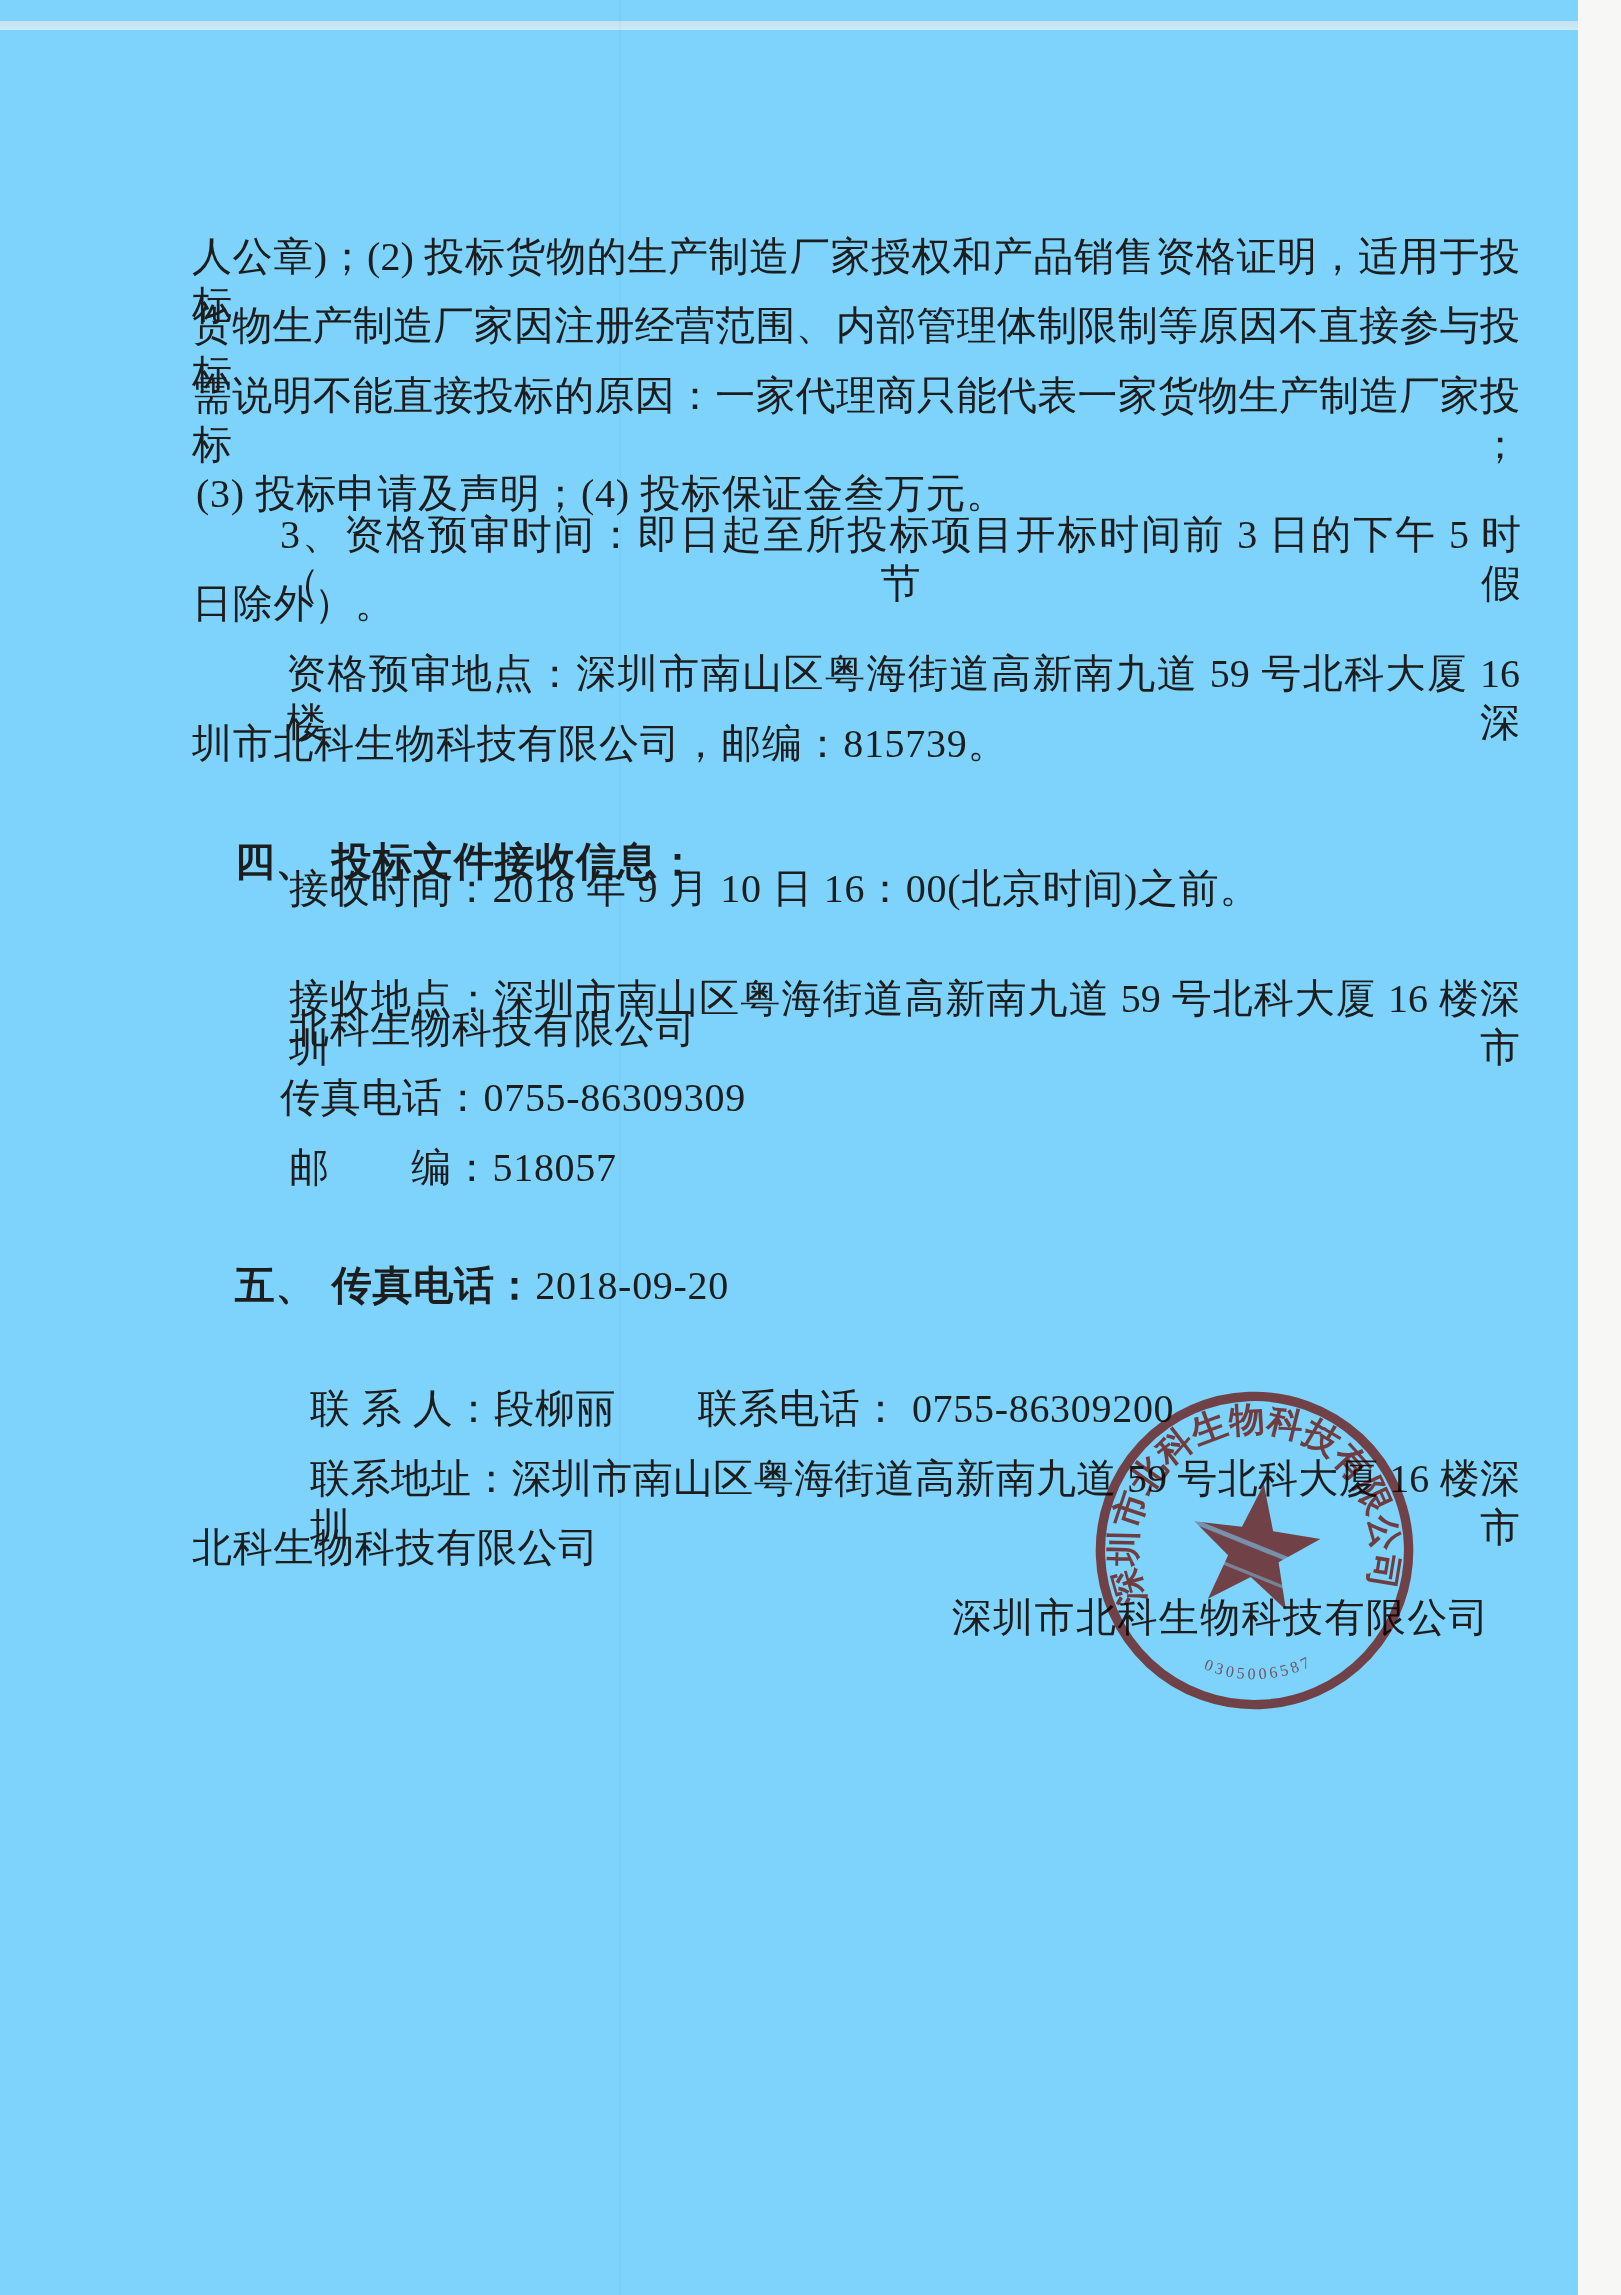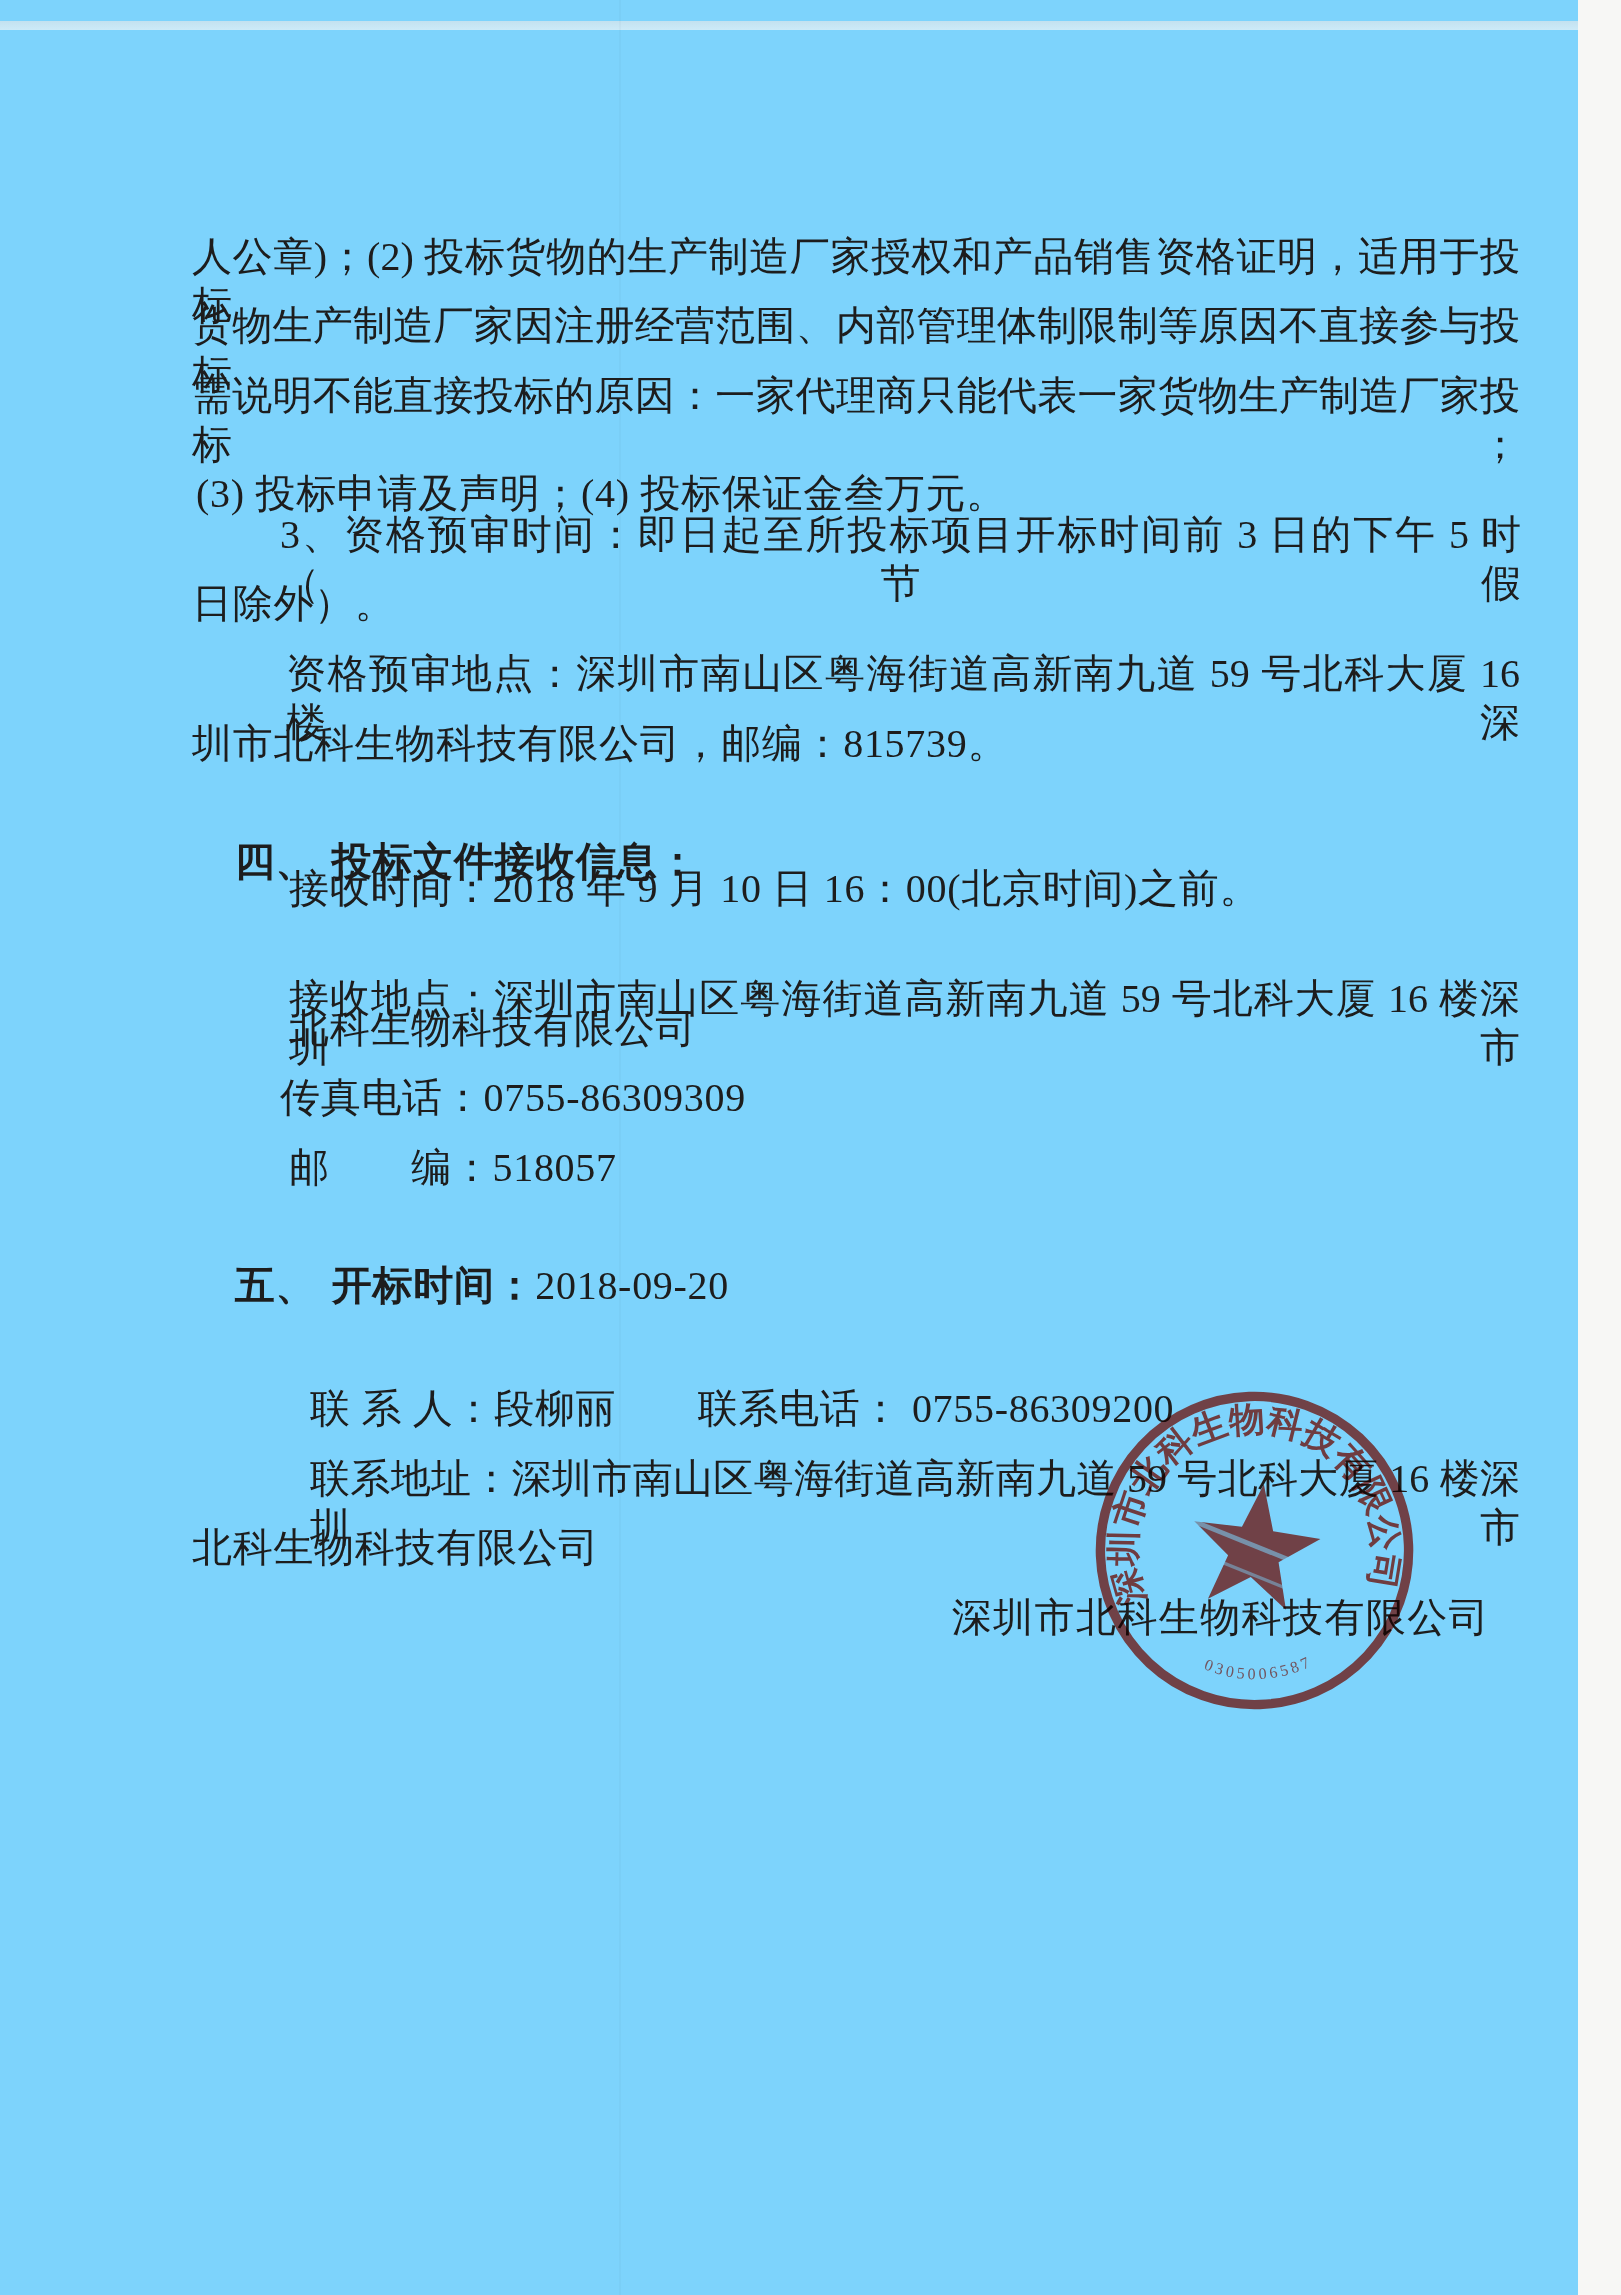--- a/index.html
+++ b/index.html
@@ -69,21 +69,21 @@
     <span class="hnum">四、</span><span class="bold">投标文件接收信息：</span>
   </div>
 
   <div class="line" style="left:289px;top:864px;">接收时间：2018 年 9 月 10 日 16：00(北京时间)之前。</div>
   <div class="line just" style="left:289px;top:934px;width:1231px;margin-top:40px;">接收地点：深圳市南山区粤海街道高新南九道 59 号北科大厦 16 楼深圳市</div>
   <div class="line" style="left:289px;top:1004px;">北科生物科技有限公司</div>
   <div class="line" style="left:280px;top:1073px;text-align:right;">传真电话：0755-86309309</div>
   <div class="line" style="left:289px;top:1143px;">邮　　编：518057</div>
 
   <div class="line" style="left:192px;top:1212px;">
-    <span class="hnum">五、</span><span class="bold">开标时间：</span><span>2018-09-20</span>
+    <span class="hnum">五、</span><span class="bold">传真电话：</span><span>2018-09-20</span>
   </div>
 
 
   <div class="line" style="left:310px;top:1384px;">联 系 人：段柳丽　　联系电话： 0755-86309200</div>
   <div class="line just" style="left:310px;top:1454px;width:1210px;">联系地址：深圳市南山区粤海街道高新南九道 59 号北科大厦 16 楼深圳市</div>
   <div class="line" style="left:192px;top:1523px;">北科生物科技有限公司</div>
 
   <div class="sig" style="top:1593px;">深圳市北科生物科技有限公司</div>
 
   <svg class="stamp" viewBox="0 0 500 500">

